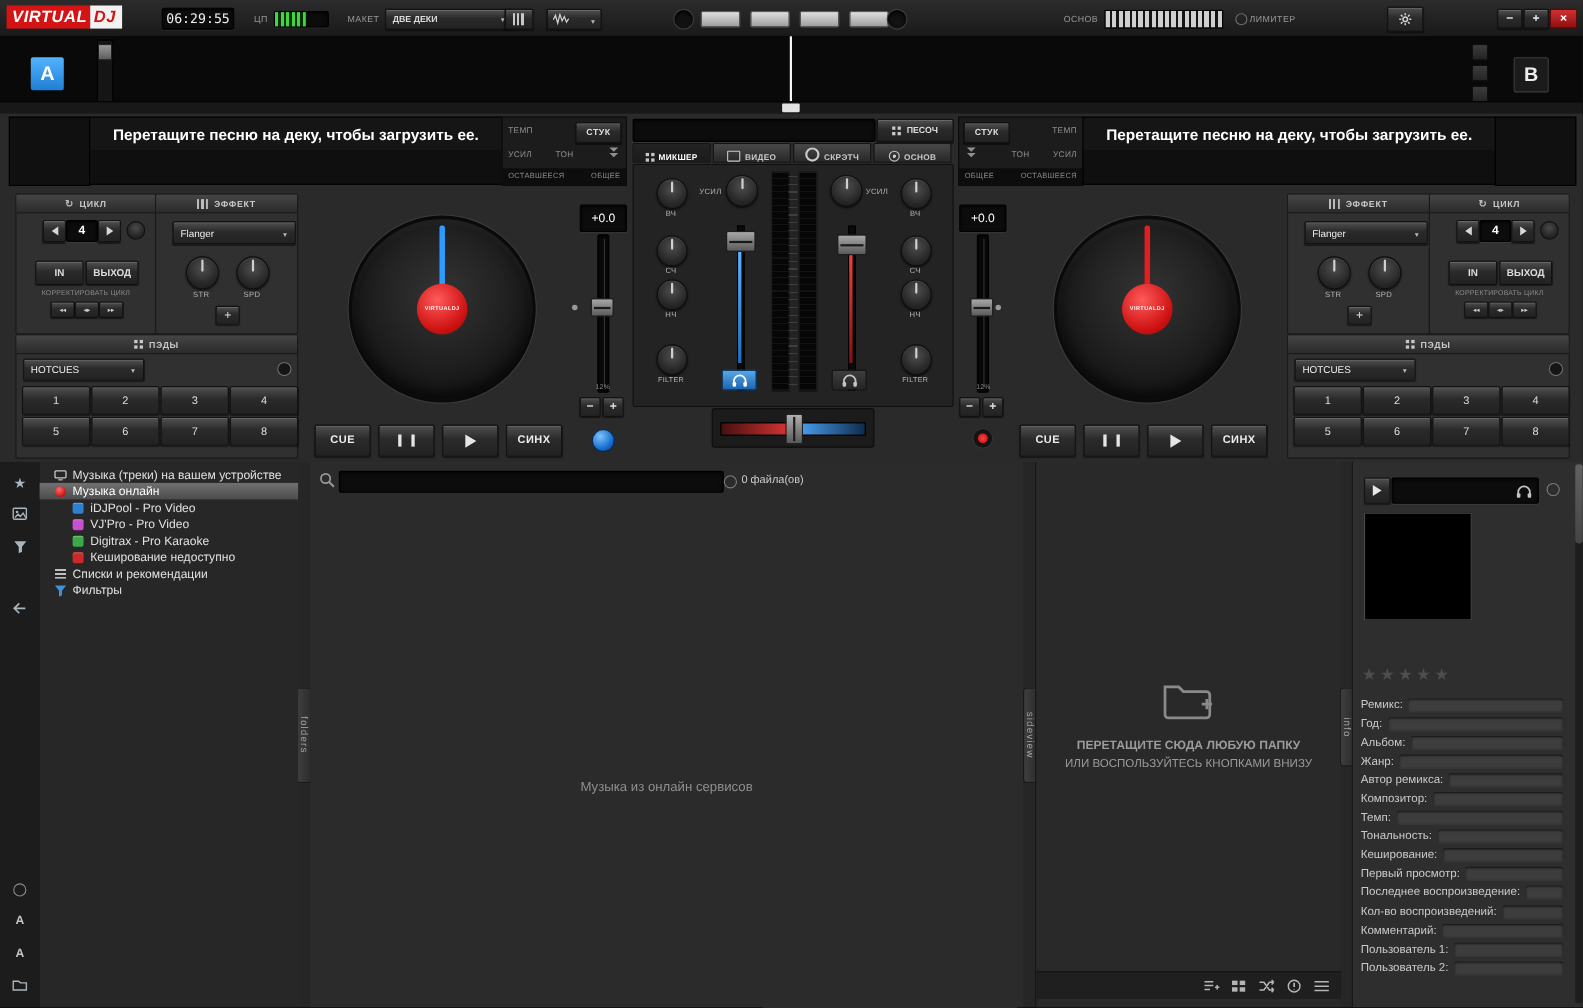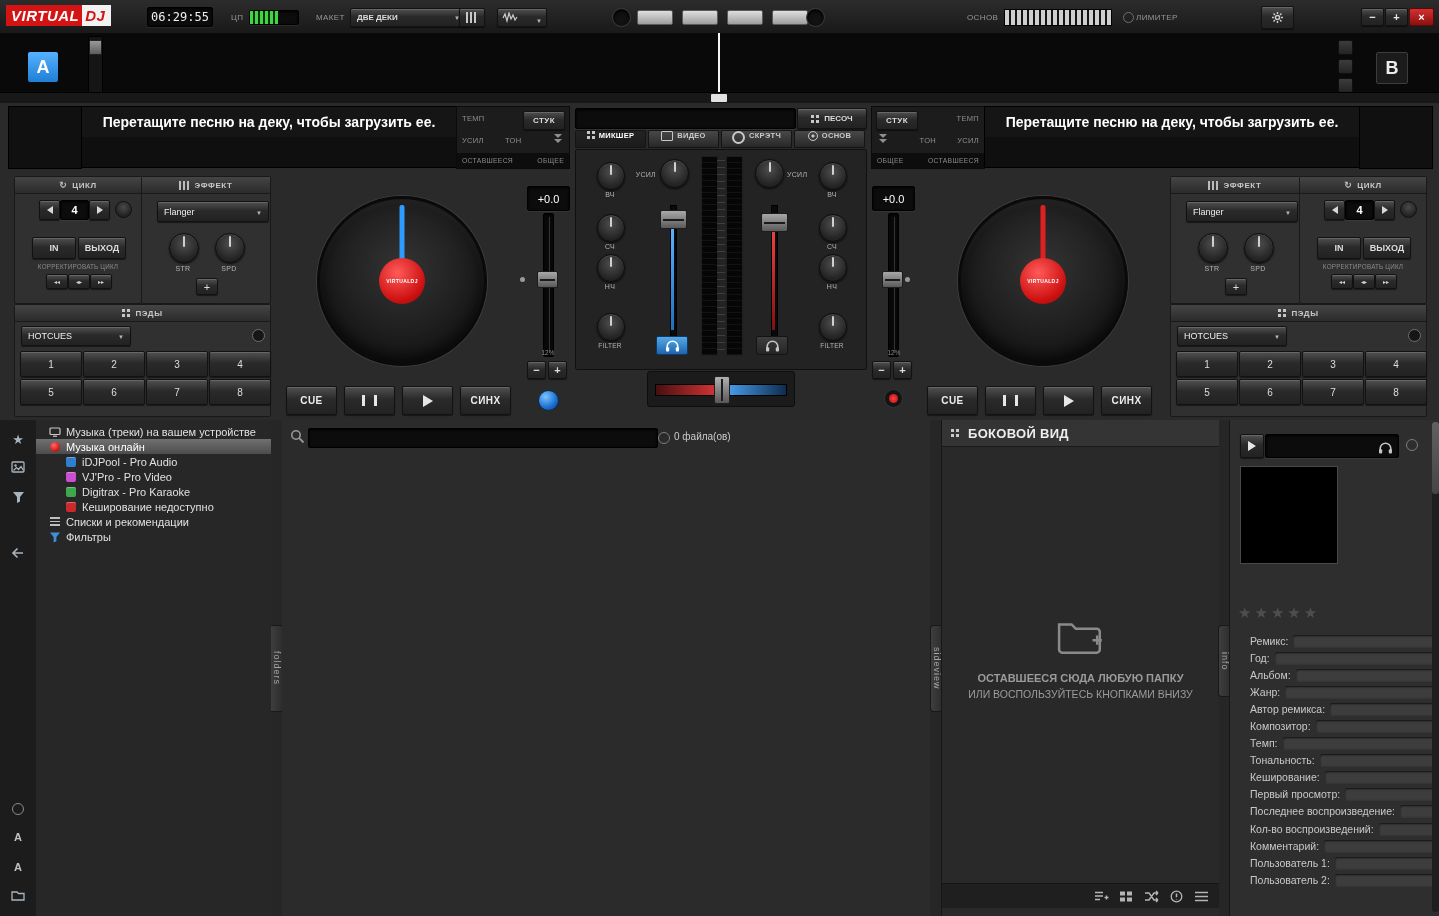--- a/index.html
+++ b/index.html
@@ -76,21 +76,21 @@
 .pm{width:17px;height:16px;font-size:11px;font-weight:bold;}
 .tbtn{width:49px;height:27px;font-size:10px;font-weight:bold;color:#ececec;letter-spacing:.4px;}
 .icon-pause{width:9px;height:11px;border-left:3px solid #e6e6e6;border-right:3px solid #e6e6e6;}
 .icon-play{width:0;height:0;border-left:10px solid #e6e6e6;border-top:6px solid transparent;border-bottom:6px solid transparent;}
 .icon-play.small{border-left-width:8px;border-top-width:5px;border-bottom-width:5px;}
 .globe{width:19px;height:19px;border-radius:50%;background:radial-gradient(circle at 35% 30%,#7cc4ff,#1a6fd0 60%,#0b3a76);border:1px solid #0a2a50;}
 .record-dot{width:17px;height:17px;border-radius:50%;background:#141414;border:1px solid #343434;}
 .record-dot::after{content:"";position:absolute;left:50%;top:50%;width:9px;height:9px;margin:-4.5px;border-radius:50%;background:radial-gradient(#ff4040,#b60d0d);}
 
 .mx-tabs{display:flex;gap:2px;}
-.mx-tab{flex:1;display:flex;align-items:flex-start;justify-content:center;gap:4px;font-size:7.5px;font-weight:bold;color:#c9c9c9;background:linear-gradient(#484848,#282828);border:1px solid #141414;border-radius:2px 2px 0 0;cursor:pointer;letter-spacing:.3px;}
+.mx-tab{flex:1;display:flex;align-items:flex-end;justify-content:center;gap:4px;font-size:7.5px;font-weight:bold;color:#c9c9c9;background:linear-gradient(#484848,#282828);border:1px solid #141414;border-radius:2px 2px 0 0;cursor:pointer;letter-spacing:.3px;}
 .mx-tab.sel{background:linear-gradient(#232323,#1b1b1b);color:#fff;}
 .icon-screen{width:10px;height:8px;border:1px solid #c8c8c8;border-radius:1px;}
 .icon-disc{width:9px;height:9px;border:2px solid #c8c8c8;border-radius:50%;}
 .icon-dotc{width:8px;height:8px;border:1.5px solid #c8c8c8;border-radius:50%;background:radial-gradient(#c8c8c8 25%,transparent 30%);}
 .mx-body{background:#232323;border:1px solid #101010;border-radius:2px;}
 .vtrack{width:5px;background:#0a0a0a;border:1px solid #000;}
 .vline{width:3px;}
 .vu{width:15px;height:198px;background:#060606;border:1px solid #1f1f1f;background-image:repeating-linear-gradient(0deg,rgba(255,255,255,.05) 0 1px,transparent 1px 6px);}
 .vu-ticks{width:8px;height:190px;background:repeating-linear-gradient(0deg,#3e3e3e 0 1px,transparent 1px 7px);}
 .hp{width:30px;height:17px;border-radius:2px;display:flex;align-items:center;justify-content:center;cursor:pointer;}
@@ -534,21 +534,21 @@
       <div class="trow sel">
         <span class="ti">
             <span class="dot-red"></span>
           </span>
         <span class="tl">Музыка онлайн</span>
       </div>
       <div class="trow ind">
         <span class="ti">
             <span class="sq" style="background:#2e7fd0;"></span>
           </span>
-        <span class="tl">iDJPool - Pro Audio</span>
+        <span class="tl">iDJPool - Pro Video</span>
       </div>
       <div class="trow ind">
         <span class="ti">
             <span class="sq" style="background:#c84fd0;"></span>
           </span>
         <span class="tl">VJ'Pro - Pro Video</span>
       </div>
       <div class="trow ind">
         <span class="ti">
             <span class="sq" style="background:#3da84a;"></span>
@@ -582,36 +582,33 @@
     <div class="a file-panel">
       <div class="a" style="left:8px;top:9px;">
         <svg width="15" height="15" viewBox="0 0 15 15">
             <circle cx="6" cy="6" r="4.2" fill="none" stroke="#999" stroke-width="1.6"></circle>
             <path d="M9.2 9.2L13.5 13.5" stroke="#999" stroke-width="1.8"></path>
           </svg>
       </div>
       <input class="search-input" style="left: 26px; top: 8px; width: 338px; height: 18px;">
       <span class="a count-dot" style="left:376px;top:12px;"></span>
       <span class="a" style="left:392px;top:11px;font-size:10px;color:#ccc;">0 файла(ов)</span>
+      <div class="a" style="left:0;top:288px;width:100%;text-align:center;font-size:12px;color:#8f8f8f;">Музыка из онлайн сервисов</div>
     </div>
 
     <div class="a vtab vtab-l" style="left:930px;top:205px;height:85px;">sideview</div>
 
     <div class="a sideview">
-      <div class="sv-hdr">
-        <span class="icon-grid4"></span>
-        <span>БОКОВОЙ ВИД</span>
-      </div>
       <div class="a" style="left:0;top:198px;width:100%;display:flex;justify-content:center;">
         <svg width="48" height="38" viewBox="0 0 46 36">
             <path d="M2 6h12l4 4h20a3 3 0 0 1 3 3v17a3 3 0 0 1-3 3H5a3 3 0 0 1-3-3z" fill="none" stroke="#8a8a8a" stroke-width="2.4"></path>
             <path d="M34 21h9M38.5 16.5v9" stroke="#8a8a8a" stroke-width="2.4"></path>
           </svg>
       </div>
-      <div class="a svline" style="top:252px;font-size:11px;font-weight:bold;">ОСТАВШЕЕСЯ СЮДА ЛЮБУЮ ПАПКУ</div>
+      <div class="a svline" style="top:252px;font-size:11px;font-weight:bold;">ПЕРЕТАЩИТЕ СЮДА ЛЮБУЮ ПАПКУ</div>
       <div class="a svline" style="top:268px;font-size:10.5px;">ИЛИ ВОСПОЛЬЗУЙТЕСЬ КНОПКАМИ ВНИЗУ</div>
       <div class="sv-bottom">
         <span class="svi">
             <svg width="15" height="13" viewBox="0 0 15 13">
               <g stroke="#b5b5b5" stroke-width="1.4" fill="none">
                 <path d="M1 2.5h8M1 6h8M1 9.5h5"></path>
                 <path d="M10.5 7.5h4M12.5 5.5v4"></path>
               </g>
             </svg>
           </span>
@@ -659,21 +656,21 @@
           <svg width="15" height="12" viewBox="0 0 15 12">
               <path d="M2.2 9V6.5a5.3 5.3 0 0 1 10.6 0V9" fill="none" stroke="#c5c5c5" stroke-width="1.6"></path>
               <rect x="1" y="7.3" width="3.2" height="4.2" rx="1" fill="#c5c5c5"></rect>
               <rect x="10.8" y="7.3" width="3.2" height="4.2" rx="1" fill="#c5c5c5"></rect>
             </svg>
         </span>
       </div>
       <span class="a count-dot" style="left:176px;top:19px;"></span>
       <div class="a" style="left:10px;top:46px;width:96px;height:96px;background:#000;border:1px solid #484848;"></div>
       <div class="a stars" style="left:8px;top:184px;">★★★★★</div>
-      <div class="a" style="left:20px;top:212px;width:184px;">
+      <div class="a" style="left:7px;top:212px;width:184px;">
         <div class="frow">
             <span class="flabel">Ремикс:</span>
             <span class="fbox"></span>
           </div>
         <div class="frow">
             <span class="flabel">Год:</span>
             <span class="fbox"></span>
           </div>
         <div class="frow">
             <span class="flabel">Альбом:</span>

